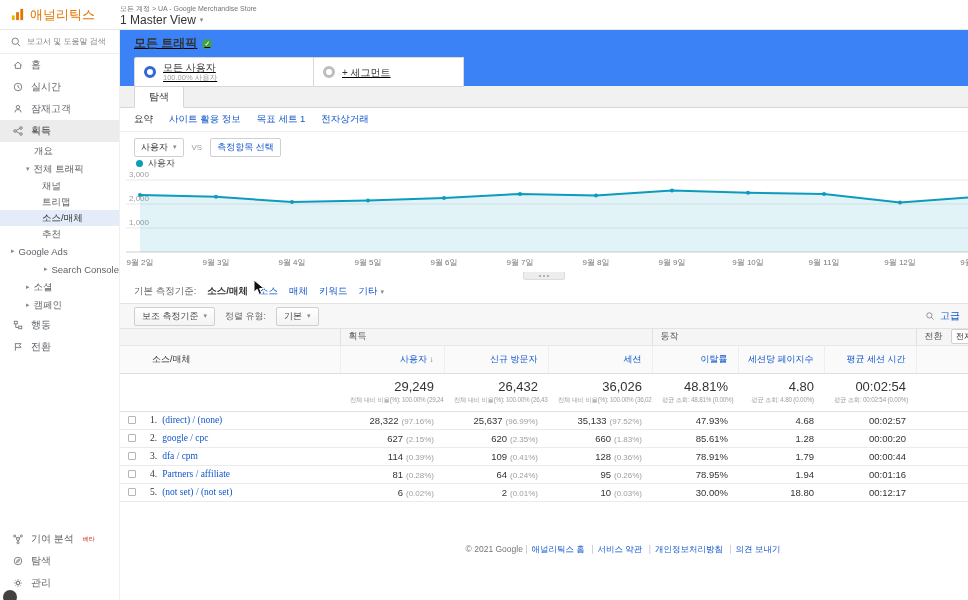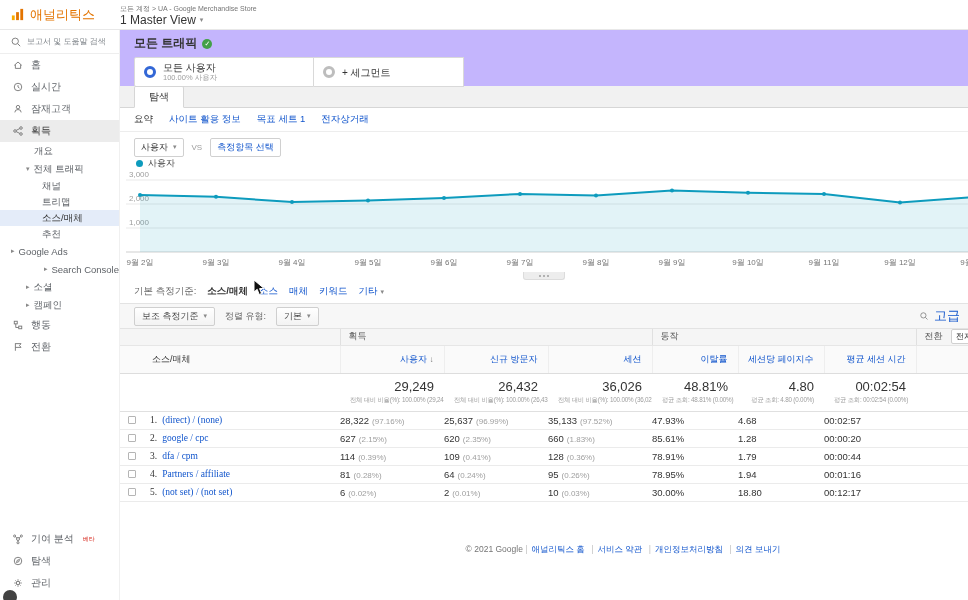--- a/index.html
+++ b/index.html
@@ -29,21 +29,21 @@
   .parent-active { background:#ececec; color:#333; }
   .sb-sub { padding-left:34px; height:18px; font-size:9.5px; gap:4px; }
   .sb-sub2 { padding-left:42px; height:16px; font-size:9.5px; }
   .active-report { background:#e4ecf9; color:#333; }
   .sb-bottom { position:absolute; bottom:6px; left:0; right:0; }
   .badge-beta { color:#d93025; font-size:6px; vertical-align:super; margin-left:2px; }
 
   
   .main { position:absolute; left:120px; top:30px; right:0; bottom:0; background:#fff; overflow:hidden; }
 
-  .band { background:#c4b5fd; height:56px; padding:5px 0 0 14px; }
+  .band { background:#3b82f6; height:56px; padding:5px 0 0 14px;text-decoration:underline; }
   .page-title { font-size:12px; font-weight:bold; color:#333; display:flex; align-items:center; gap:5px; }
   .vbadge { width:10px; height:10px; border-radius:50%; background:#43a047; color:#fff;
     font-size:7px; line-height:10px; text-align:center; display:inline-block; }
   .seg-row { display:flex; margin-top:5px; }
   .seg-card { background:#fff; border:1px solid #d9d9d9; height:30px; display:flex; align-items:center;
     gap:7px; padding-left:9px; cursor:pointer; }
   .seg-all { width:180px; border-radius:2px 0 0 2px; }
   .seg-add { width:150px; border-left:none; }
   .seg-ring { width:12px; height:12px; border:3px solid #3367d6; border-radius:50%; flex:0 0 12px; }
   .seg-ring-gray { border-color:#bdbdbd; }
@@ -79,21 +79,21 @@
   .dim-bar { padding:5px 0 5px 14px; font-size:9.5px; display:flex; gap:11px; align-items:center; }
   .dim-label { color:#666; }
   .dim-opt { color:#15c; cursor:pointer; display:inline-flex; gap:3px; align-items:center; }
   .dim-opt.sel { color:#333; font-weight:bold; }
 
   .tcontrols { height:26px; background:#f7f7f7; border-top:1px solid #e3e3e3; border-bottom:1px solid #e3e3e3;
     display:flex; align-items:center; gap:10px; padding-left:14px; position:relative; }
   .btn { border:1px solid #cfcfcf; background:linear-gradient(#fff,#f3f3f3); font-size:9px; color:#444;
     padding:2px 7px; border-radius:2px; display:inline-flex; gap:5px; align-items:center; cursor:pointer; }
   .sort-label { font-size:9px; color:#666; }
-  .tsearch { position:absolute; right:8px; display:flex; align-items:center; gap:4px; font-size:13px; color:#15c; cursor:pointer; }
+  .tsearch { position:absolute; right:8px; display:flex; align-items:center; gap:4px; font-size:10px; color:#15c; cursor:pointer; }
 
   .table-wrap { overflow:hidden; }
   table { border-collapse:collapse; table-layout:fixed; width:1010px; font-size:9.5px; }
   th,td { overflow:hidden; white-space:nowrap; }
   .grow th { background:#f5f5f5; height:16px; font-weight:normal; font-size:9px; color:#555;
     text-align:left; padding-left:8px; border-bottom:1px solid #e6e6e6; }
   .g-start { border-left:1px solid #e0e0e0; }
   .grow .mini-select { font-size:8px; padding:1px 4px; margin-left:6px; }
   .hrow th { background:#fafafa; height:28px; border-bottom:1px solid #ddd; border-left:1px solid #eee;
     font-weight:normal; font-size:9px; }
@@ -103,21 +103,21 @@
   .sort-arrow { color:#757575; font-size:8px; }
   .trow td { padding:5px 10px 6px; text-align:right; border-bottom:1px solid #e0e0e0; }
   .tv { font-size:13px; color:#333; }
   .ts { font-size:6.3px; color:#9e9e9e; margin-top:2px; letter-spacing:-.2px; }
   .drow td { height:18px; border-bottom:1px solid #ebebeb; color:#333; }
   .c-check { text-align:center; }
   .cb { width:8px; height:8px; border:1px solid #b5b5b5; display:inline-block; background:#fff; border-radius:1px; cursor:pointer; }
   .c-src { padding-left:6px; text-align:left;font-family:Liberation Serif, serif; }
   .rnum { color:#333; margin-right:5px; }
   .srclink { color:#15c; cursor:pointer; text-decoration:none; }
-  .c-num { padding-right:10px;margin-top:29px; }
+  .c-num { text-align:right; padding-right:10px;margin-top:29px; }
   .pct { color:#9e9e9e; font-size:8px; margin-left:3px; }
 
   .footer { width:1010px; margin-top:42px; text-align:center; font-size:8.5px; color:#757575; }
   .footer a { color:#15c; text-decoration:none; margin:0 4px; cursor:pointer; }
   .fsep { color:#c0c0c0; }
 
   .cursor { position:absolute; left:133px; top:250px; z-index:9; }
   .chat-bubble { position:absolute; left:3px; bottom:-4px; width:14px; height:14px;
     border-radius:50%; background:#424242; z-index:8; }
 </style>

